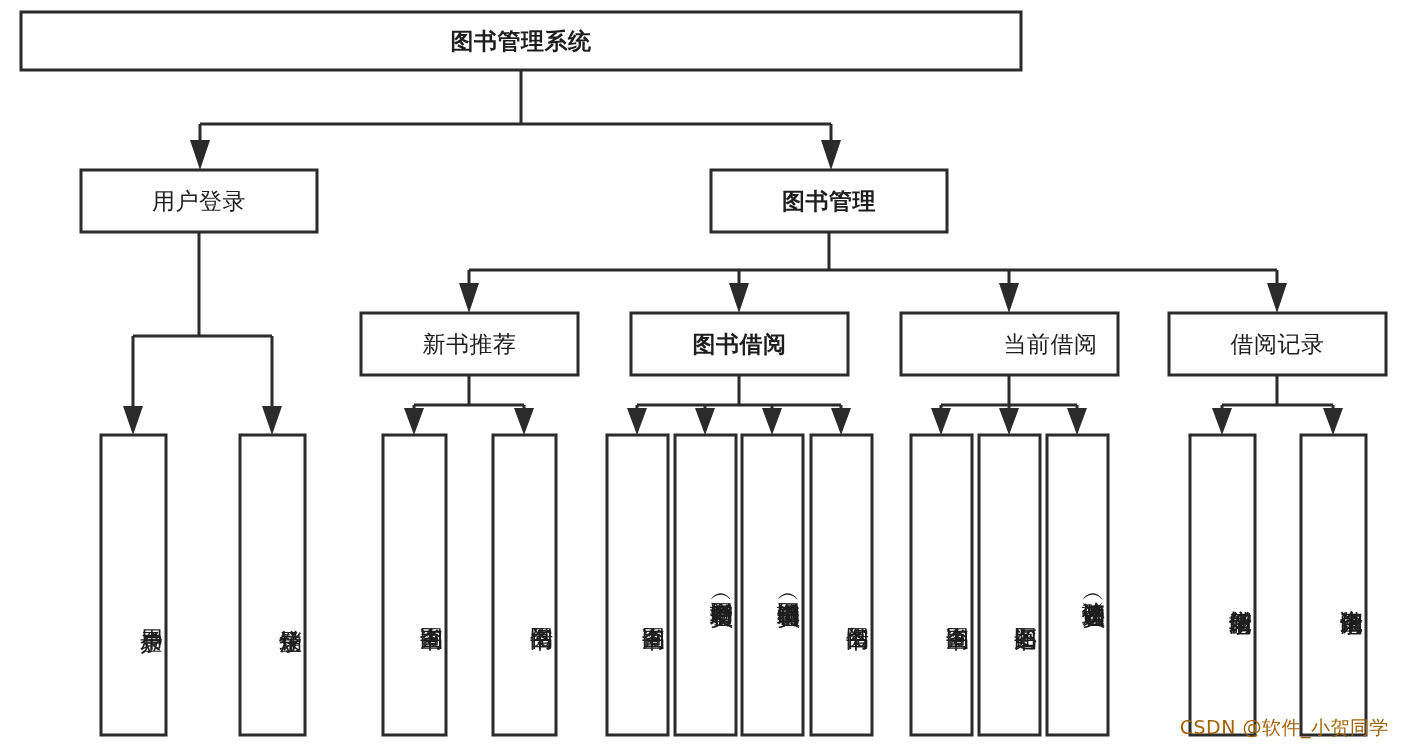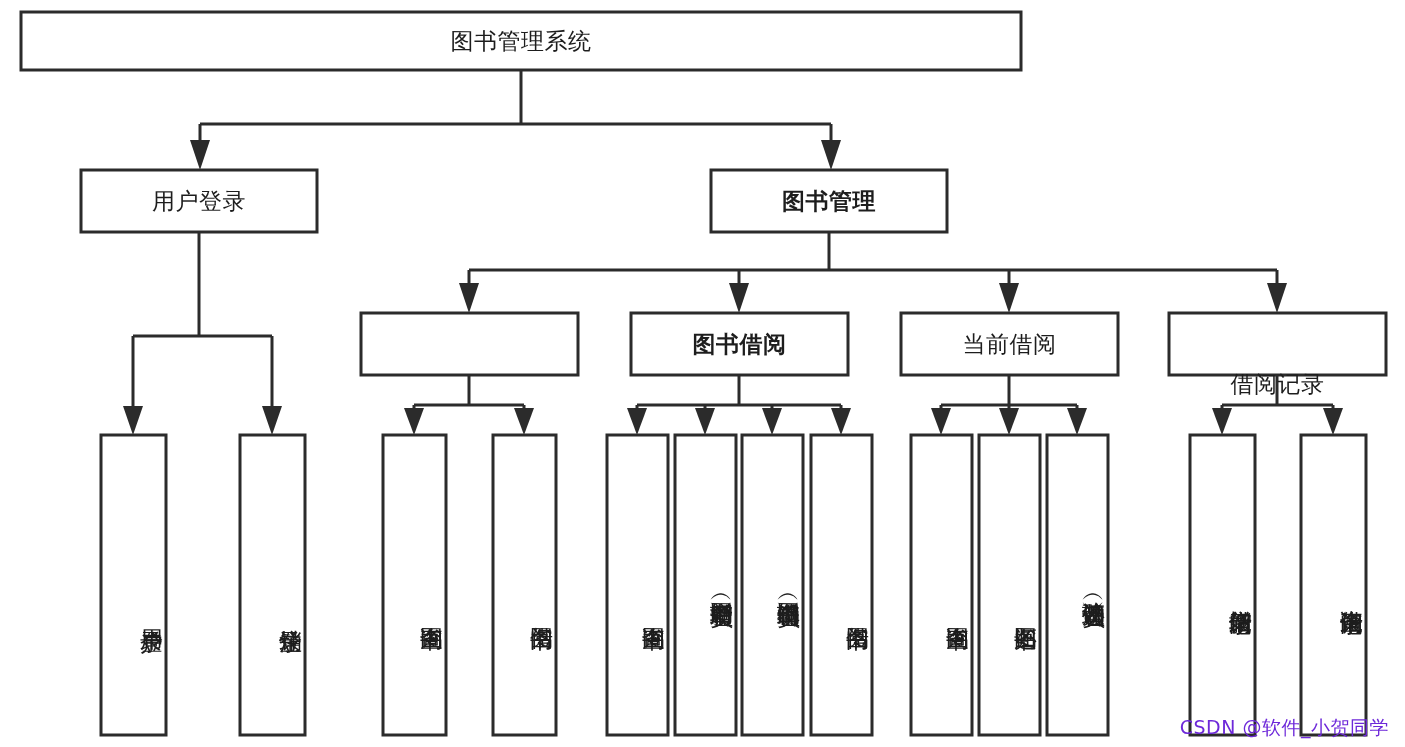--- a/index.html
+++ b/index.html
@@ -66,21 +66,21 @@
     writing-mode: vertical-rl;
     text-orientation: upright;
     -webkit-writing-mode: vertical-rl;
     pointer-events: none;
     overflow: hidden;
   }
   .watermark {
     position: absolute;
     right: 16px;
     bottom: 6px;
-    color: #6d28d9;
+    color: #a16207;
     font-size: 19px;
     letter-spacing: 0.5px;
     white-space: nowrap;
     pointer-events: none;
   }
 </style>
 </head>
 <body>
 
 <div id="diagram-root">
@@ -170,28 +170,29 @@
 
     <rect class="node-box" x="911" y="435" width="61" height="300"></rect>
     <rect class="node-box" x="979" y="435" width="61" height="300"></rect>
     <rect class="node-box" x="1047" y="435" width="61" height="300"></rect>
 
     <rect class="node-box" x="1190" y="435" width="65" height="300"></rect>
     <rect class="node-box" x="1301" y="435" width="65" height="300"></rect>
 
   </svg>
 
-  <div class="node-label-h" style="left:21px; top:12px; width:1000px; height:58px;">图书管理系统</div>
+  <div class="node-label-h" style="left:21px; top:12px; width:1000px; height:58px;font-weight:bold;">图书管理系统</div>
 
   <div class="node-label-h" style="left:81px; top:170px; width:236px; height:62px;">用户登录</div>
   <div class="node-label-h" style="left:711px; top:170px; width:236px; height:62px;font-weight:bold;">图书管理</div>
 
+  <div class="node-label-h" style="left:361px; top:313px; width:217px; height:62px;">新书推荐</div>
   <div class="node-label-h" style="left:631px; top:313px; width:217px; height:62px;font-weight:bold;">图书借阅</div>
-  <div class="node-label-h" style="left:901px; top:313px; width:217px; height:62px;">当前借阅</div>
-  <div class="node-label-h" style="left:1169px; top:313px; width:217px; height:62px;margin-top:40px;">借阅记录</div>
+  <div class="node-label-h" style="left:942px; top:313px; width:217px; height:62px;">当前借阅</div>
+  <div class="node-label-h" style="left:1169px; top:313px; width:217px; height:62px;">借阅记录</div>
 
   <div class="node-label-v" style="left:101px; top:512px; width:65px; height:200px;">用户登录</div>
   <div class="node-label-v" style="left:240px; top:512px; width:65px; height:200px;">注销登录</div>
 
   <div class="node-label-v" style="left:383px; top:505px; width:63px; height:210px;">查询图书</div>
   <div class="node-label-v" style="left:493px; top:505px; width:63px; height:210px;">借阅图书</div>
 
   <div class="node-label-v" style="left:607px; top:505px; width:61px; height:210px;">查询图书</div>
   <div class="node-label-v" style="left:675px; top:444px; width:61px; height:285px;">新增图书（管理员）</div>
   <div class="node-label-v" style="left:742px; top:444px; width:61px; height:285px;">编辑图书（管理员）</div>

